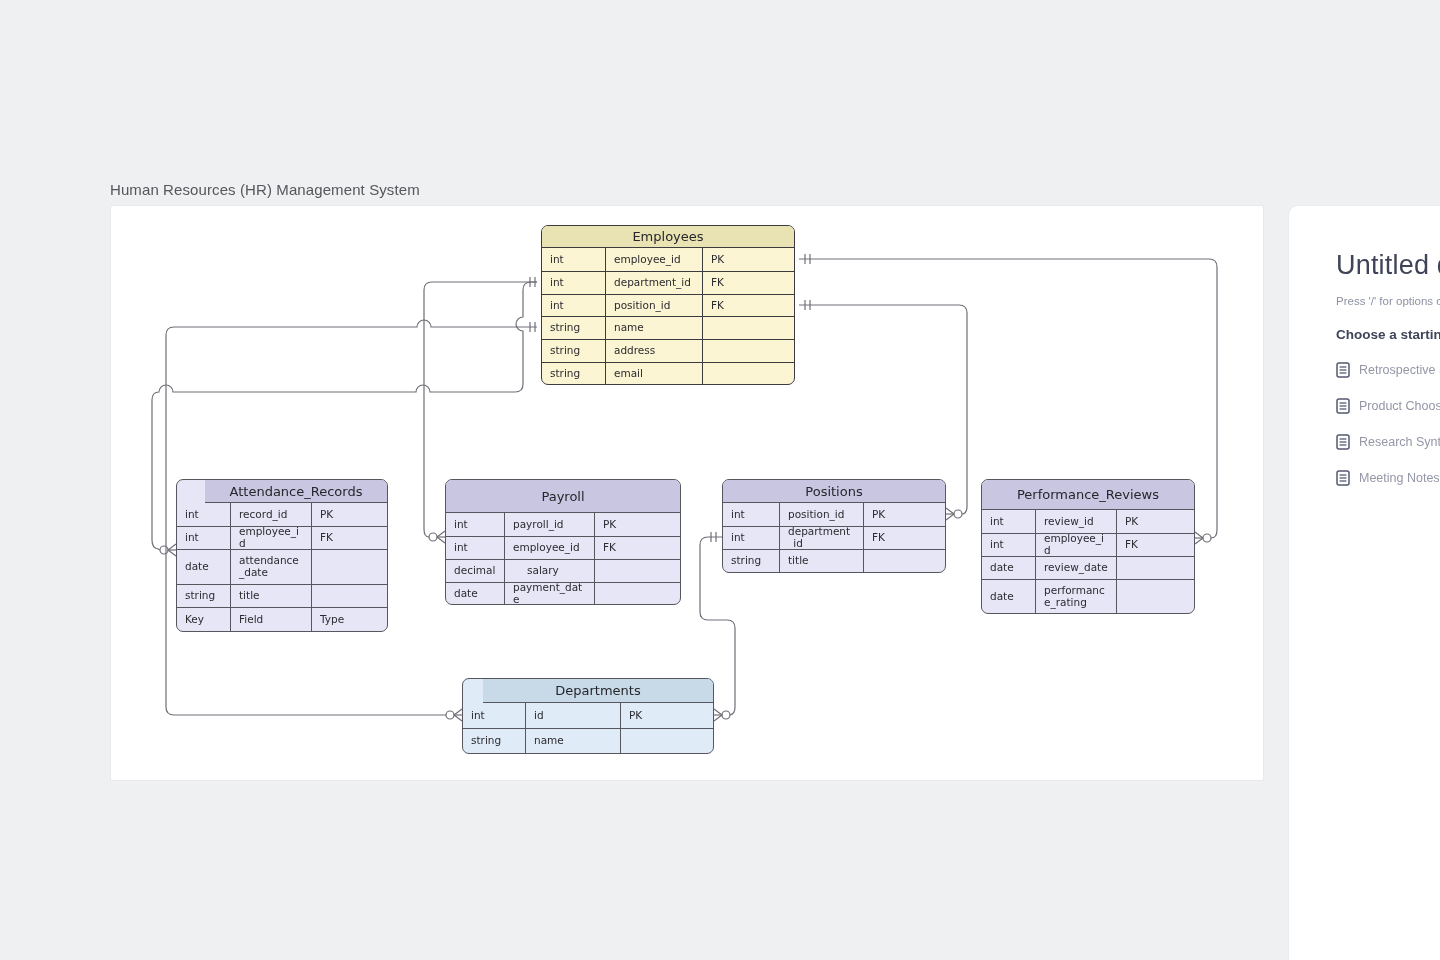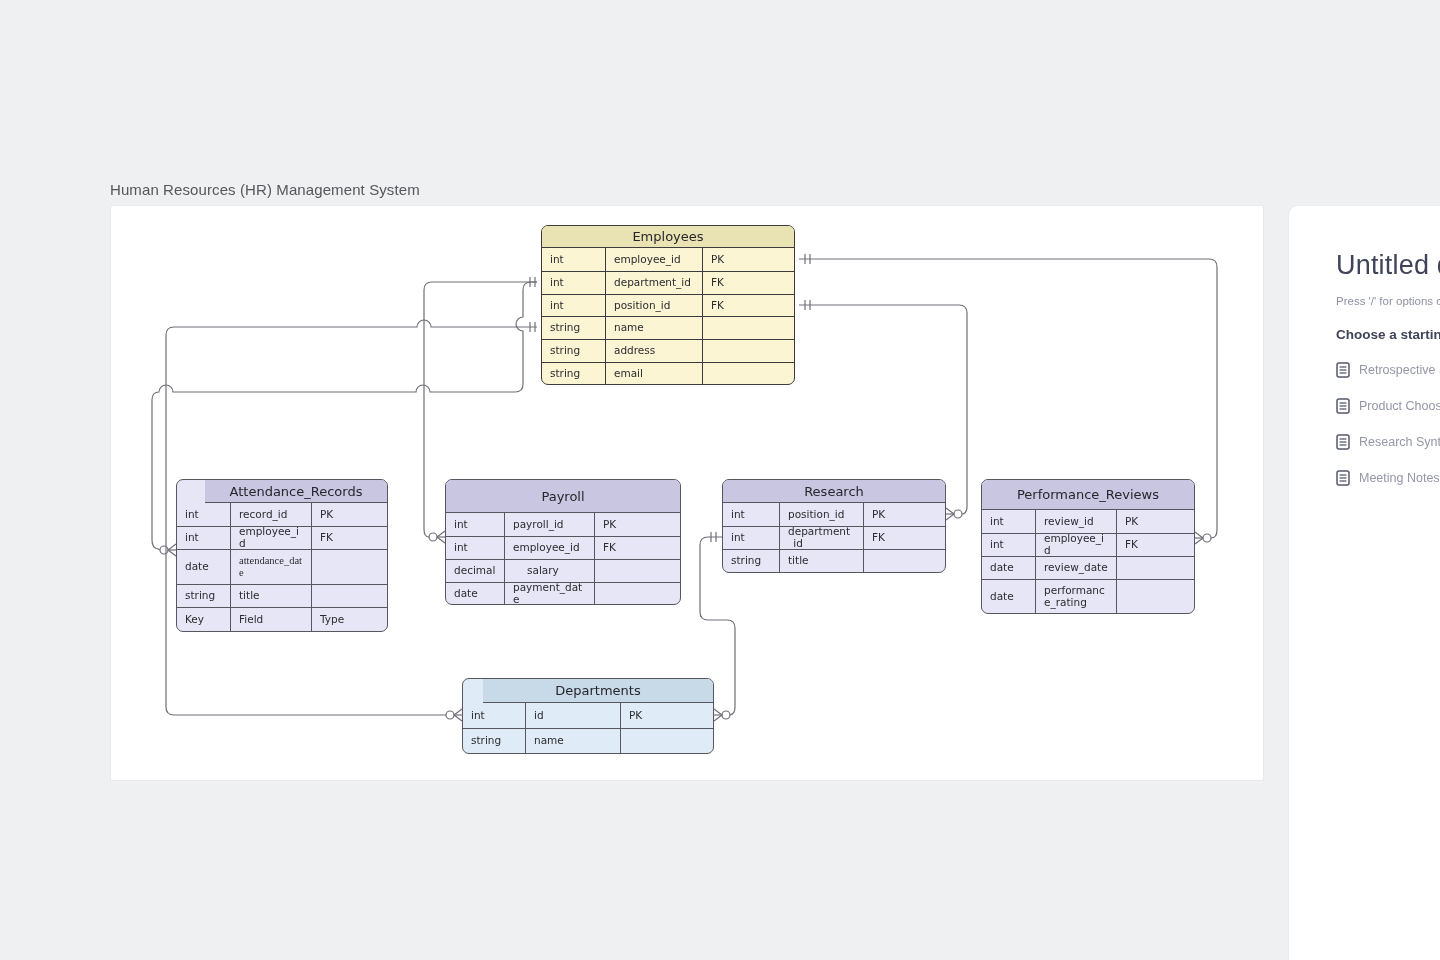--- a/index.html
+++ b/index.html
@@ -142,21 +142,21 @@
           <span class="ent-c" style="border-left: 1px solid rgb(86, 86, 95);">record_id</span>
           <span class="ent-c" style="border-left: 1px solid rgb(86, 86, 95);">PK</span>
         </div>
         <div class="ent-r" style="height: 23px; grid-template-columns: 53px 81px 1fr; border-top: 1px solid rgb(86, 86, 95);">
           <span class="ent-c">int</span>
           <span class="ent-c" style="border-left: 1px solid rgb(86, 86, 95);">employee_id</span>
           <span class="ent-c" style="border-left: 1px solid rgb(86, 86, 95);">FK</span>
         </div>
         <div class="ent-r" style="height: 35px; grid-template-columns: 53px 81px 1fr; border-top: 1px solid rgb(86, 86, 95);">
           <span class="ent-c">date</span>
-          <span class="ent-c" style="border-left: 1px solid rgb(86, 86, 95); font-family: Liberation Serif, serif;">attendance_date</span>
+          <span class="ent-c" style="border-left: 1px solid rgb(86, 86, 95);">attendance_date</span>
           <span class="ent-c" style="border-left: 1px solid rgb(86, 86, 95);"></span>
         </div>
         <div class="ent-r" style="height: 23px; grid-template-columns: 53px 81px 1fr; border-top: 1px solid rgb(86, 86, 95);">
           <span class="ent-c">string</span>
           <span class="ent-c" style="border-left: 1px solid rgb(86, 86, 95);">title</span>
           <span class="ent-c" style="border-left: 1px solid rgb(86, 86, 95);"></span>
         </div>
         <div class="ent-r" style="height: 24px; grid-template-columns: 53px 81px 1fr; border-top: 1px solid rgb(86, 86, 95);">
           <span class="ent-c">Key</span>
           <span class="ent-c" style="border-left: 1px solid rgb(86, 86, 95);">Field</span>
@@ -180,21 +180,21 @@
           <span class="ent-c" style="border-left: 1px solid rgb(86, 86, 95); padding-left: 22px;">salary</span>
           <span class="ent-c" style="border-left: 1px solid rgb(86, 86, 95);"></span>
         </div>
         <div class="ent-r" style="height: 22px; grid-template-columns: 58px 90px 1fr; border-top: 1px solid rgb(86, 86, 95);">
           <span class="ent-c">date</span>
           <span class="ent-c" style="border-left: 1px solid rgb(86, 86, 95);">payment_date</span>
           <span class="ent-c" style="border-left: 1px solid rgb(86, 86, 95);"></span>
         </div>
       </div>
       <div class="ent" style="left: 722px; top: 479px; width: 224px; background: rgb(231, 230, 247); border-color: rgb(86, 86, 95);">
-        <div class="ent-h" style="height: 23px; background: rgb(200, 198, 225); border-color: rgb(86, 86, 95);">Research</div>
+        <div class="ent-h" style="height: 23px; background: rgb(200, 198, 225); border-color: rgb(86, 86, 95);">Positions</div>
         <div class="ent-r" style="height: 23px; grid-template-columns: 56px 84px 1fr;">
           <span class="ent-c">int</span>
           <span class="ent-c" style="border-left: 1px solid rgb(86, 86, 95);">position_id</span>
           <span class="ent-c" style="border-left: 1px solid rgb(86, 86, 95);">PK</span>
         </div>
         <div class="ent-r" style="height: 23px; grid-template-columns: 56px 84px 1fr; border-top: 1px solid rgb(86, 86, 95);">
           <span class="ent-c">int</span>
           <span class="ent-c" style="border-left: 1px solid rgb(86, 86, 95);">department_id</span>
           <span class="ent-c" style="border-left: 1px solid rgb(86, 86, 95);">FK</span>
         </div>

